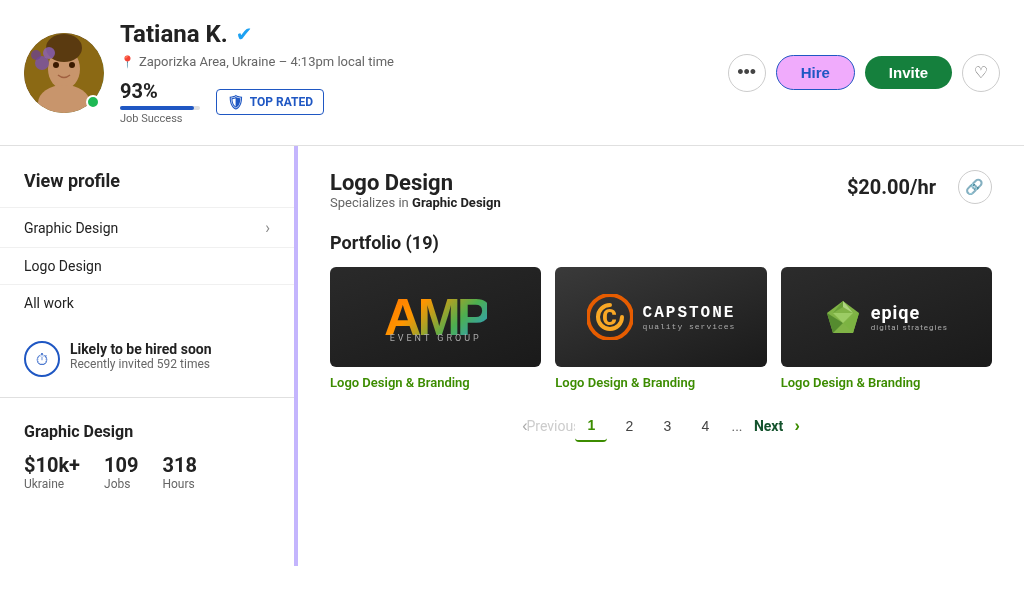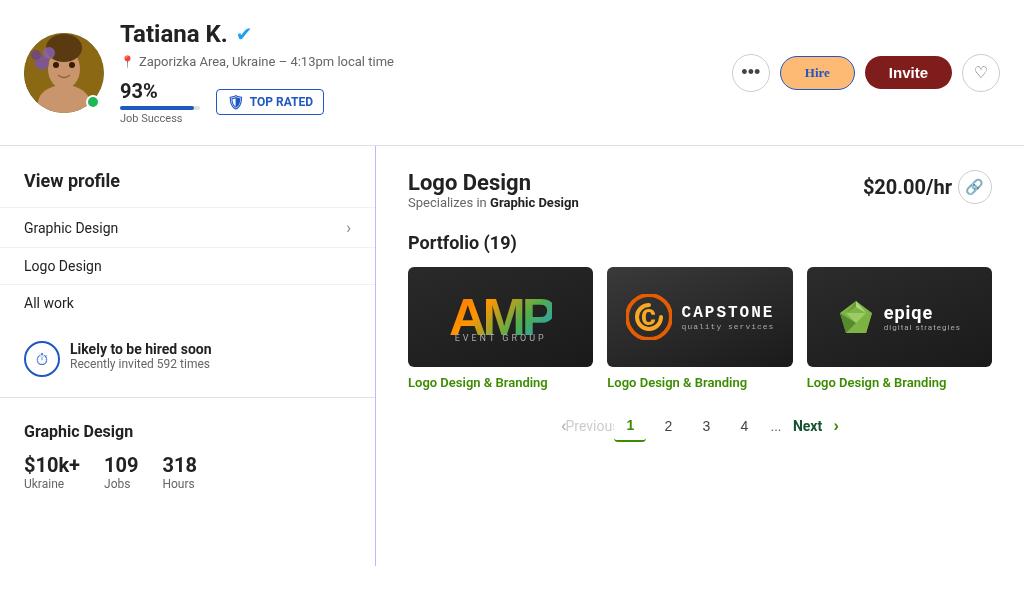--- a/index.html
+++ b/index.html
@@ -133,32 +133,31 @@
       display: flex;
       align-items: center;
       justify-content: center;
       font-size: 18px;
       color: #444;
     }
     .btn-hire {
       padding: 8px 24px;
       border-radius: 24px;
       border: 1.5px solid #1f57c3;
-      background: #fdba74;
+      background: #f0abfc;
       color: #1f57c3;
-      font-size: 13px;
+      font-size: 15px;
       font-weight: 600;
       cursor: pointer;
-      font-family: Liberation Serif, serif;
     }
     .btn-invite {
       padding: 8px 24px;
       border-radius: 24px;
       border: none;
-      background: #7f1d1d;
+      background: #15803d;
       color: #fff;
       font-size: 15px;
       font-weight: 600;
       cursor: pointer;
     }
     .btn-heart {
       width: 38px;
       height: 38px;
       border-radius: 50%;
       border: 1.5px solid #ccc;
@@ -172,23 +171,23 @@
     }
 
     
     .main-layout {
       display: flex;
       min-height: 420px;
     }
 
     
     .sidebar {
-      width: 376px;
+      width: 298px;
       flex-shrink: 0;
-      border-right: 1px solid #c4b5fd;
+      border-right: 4px solid #c4b5fd;
       padding: 24px 0;
     }
     .sidebar-title {
       font-size: 18px;
       font-weight: 700;
       padding: 0 24px 16px;
       color: #222;
     }
     .sidebar-nav-item {
       display: flex;
@@ -271,21 +270,21 @@
       margin-bottom: 6px;
     }
     .service-title {
       font-size: 22px;
       font-weight: 700;
       color: #222;
     }
     .rate-row {
       display: flex;
       align-items: center;
-      gap: 6px;
+      gap: 22px;
     }
     .rate {
       font-size: 20px;
       font-weight: 700;
       color: #222;
     }
     .link-icon-btn {
       width: 34px;
       height: 34px;
       border-radius: 50%;

